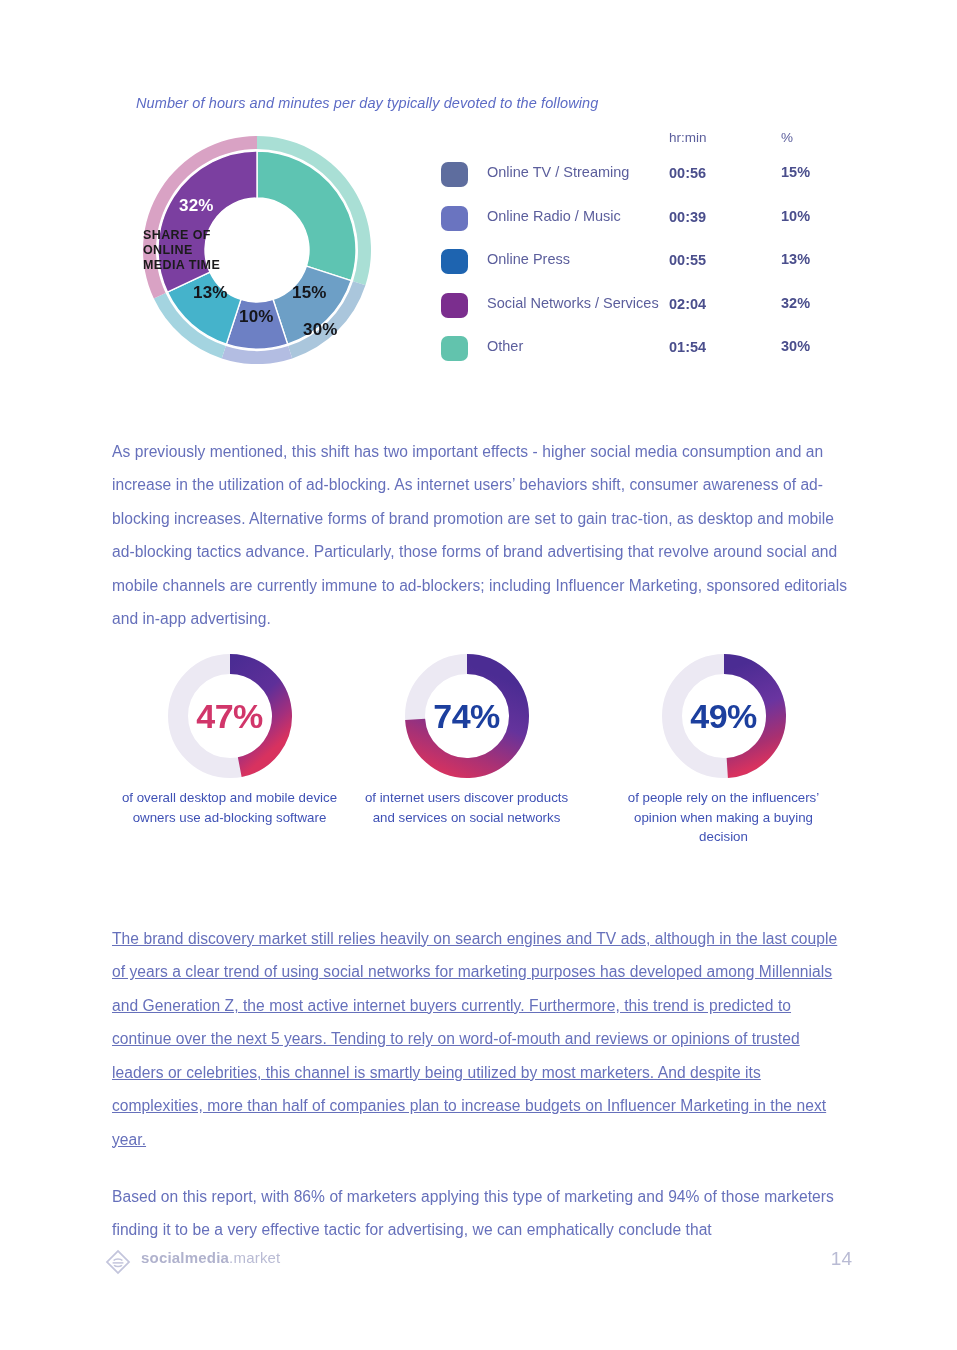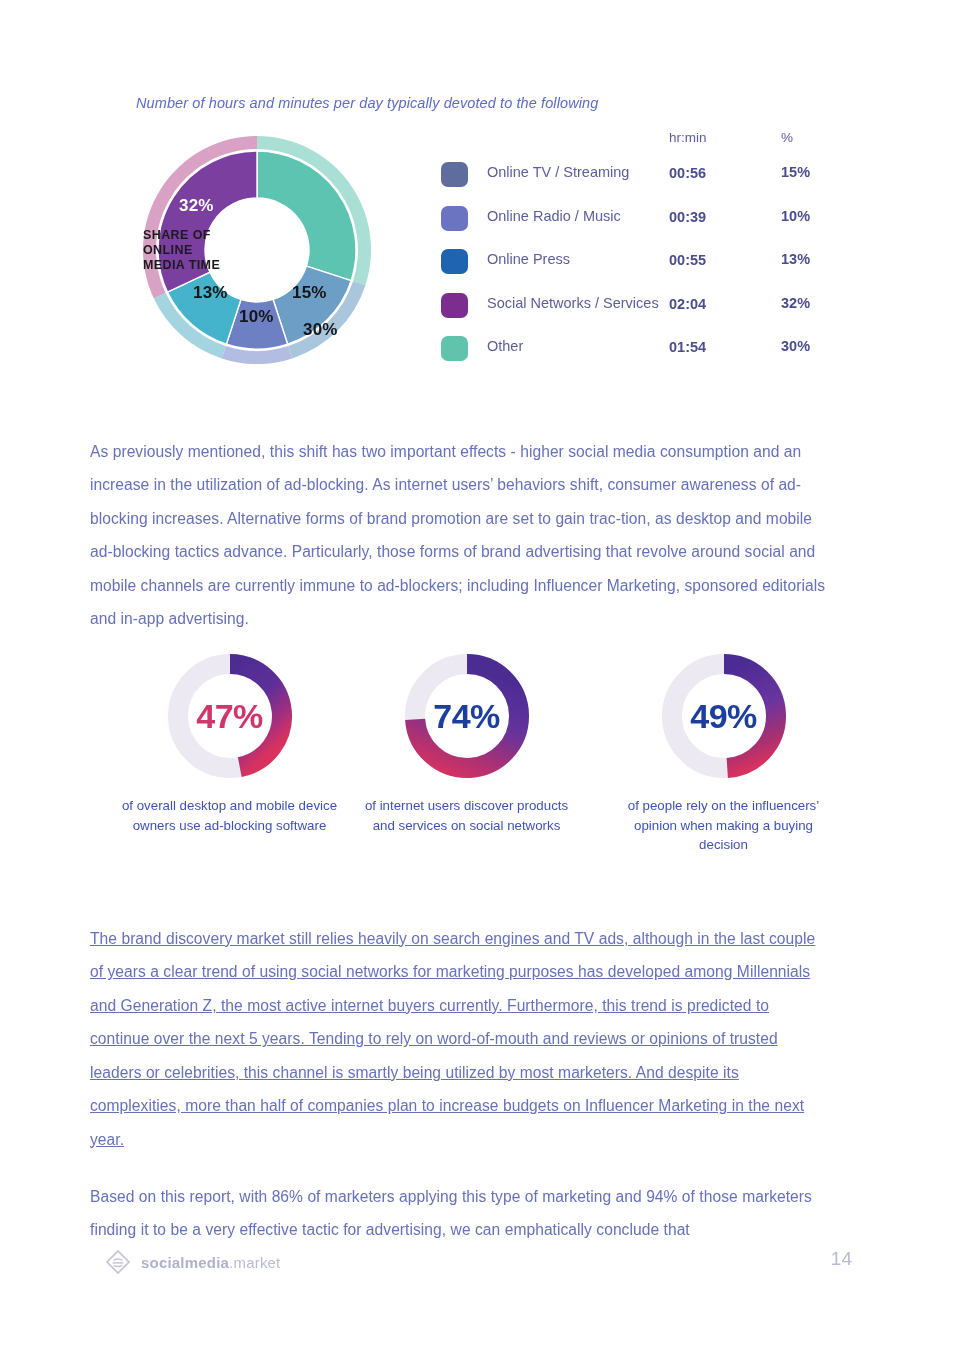--- a/index.html
+++ b/index.html
@@ -123,21 +123,21 @@
     left: 340px;
     top: 12px;
     font-size: 14.5px;
     font-weight: 700;
     color: #4a4e8c;
   }
 
   
   .para {
     position: absolute;
-    left: 90px;
+    left: 112px;
     width: 742px;
     font-size: 15.6px;
     line-height: 33.5px;
     color: #6670bb;
     letter-spacing: 0.05px;
   }
   #para1 { top: 419px; }
   #para2 { top: 906px; text-decoration: underline; }
   #para3 { top: 1164px; }
 
@@ -170,34 +170,33 @@
     position: absolute;
     inset: 0;
     display: flex;
     align-items: center;
     justify-content: center;
     font-size: 34px;
     font-weight: 700;
     letter-spacing: -0.5px;
   }
   .gauge-caption {
-    margin-top: 12px;
+    margin-top: 4px;
     font-size: 13.3px;
     line-height: 19.5px;
     color: #3f51b5;
     padding: 0 10px;
   }
 
   
   .footer-logo {
     position: absolute;
     left: 105px;
     top: 1249px;
     display: flex;
-    align-items: center;
     gap: 10px;
   }
   .logo-mark { width: 26px; height: 26px; display: block; }
   .logo-text {
     font-size: 15px;
     color: #b9bbd4;
     letter-spacing: 0.2px;
   }
   .logo-text b { font-weight: 700; color: #b0b2cd; }
   .page-num {

